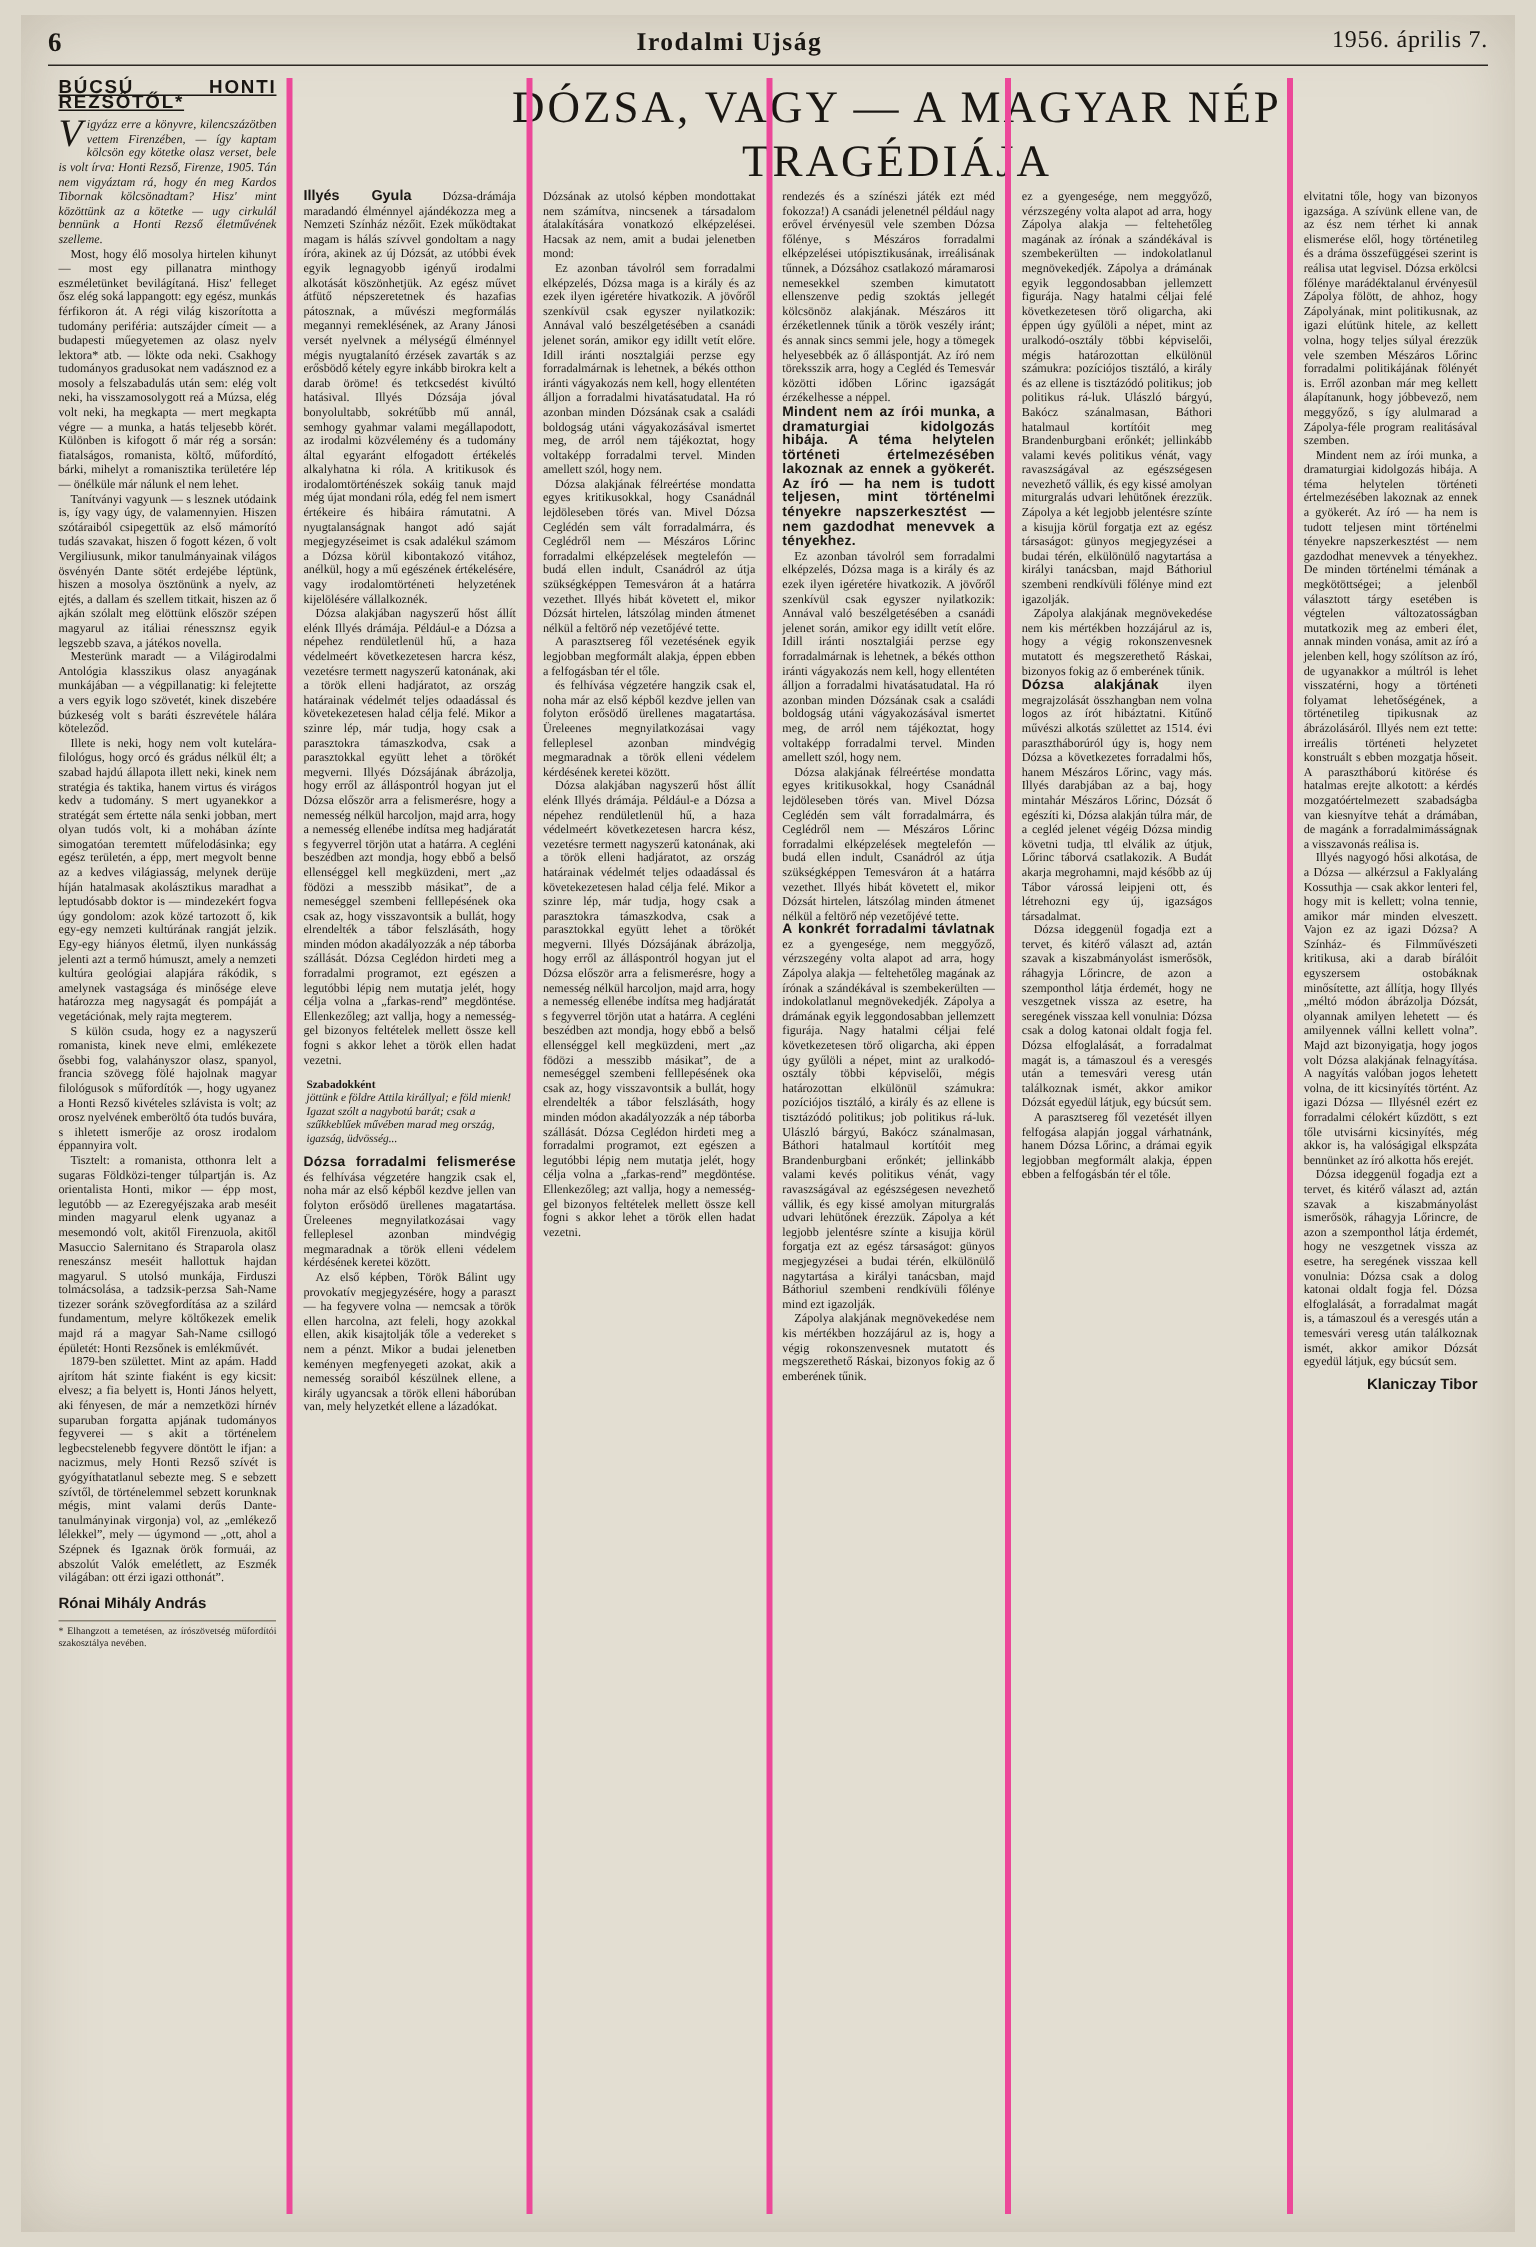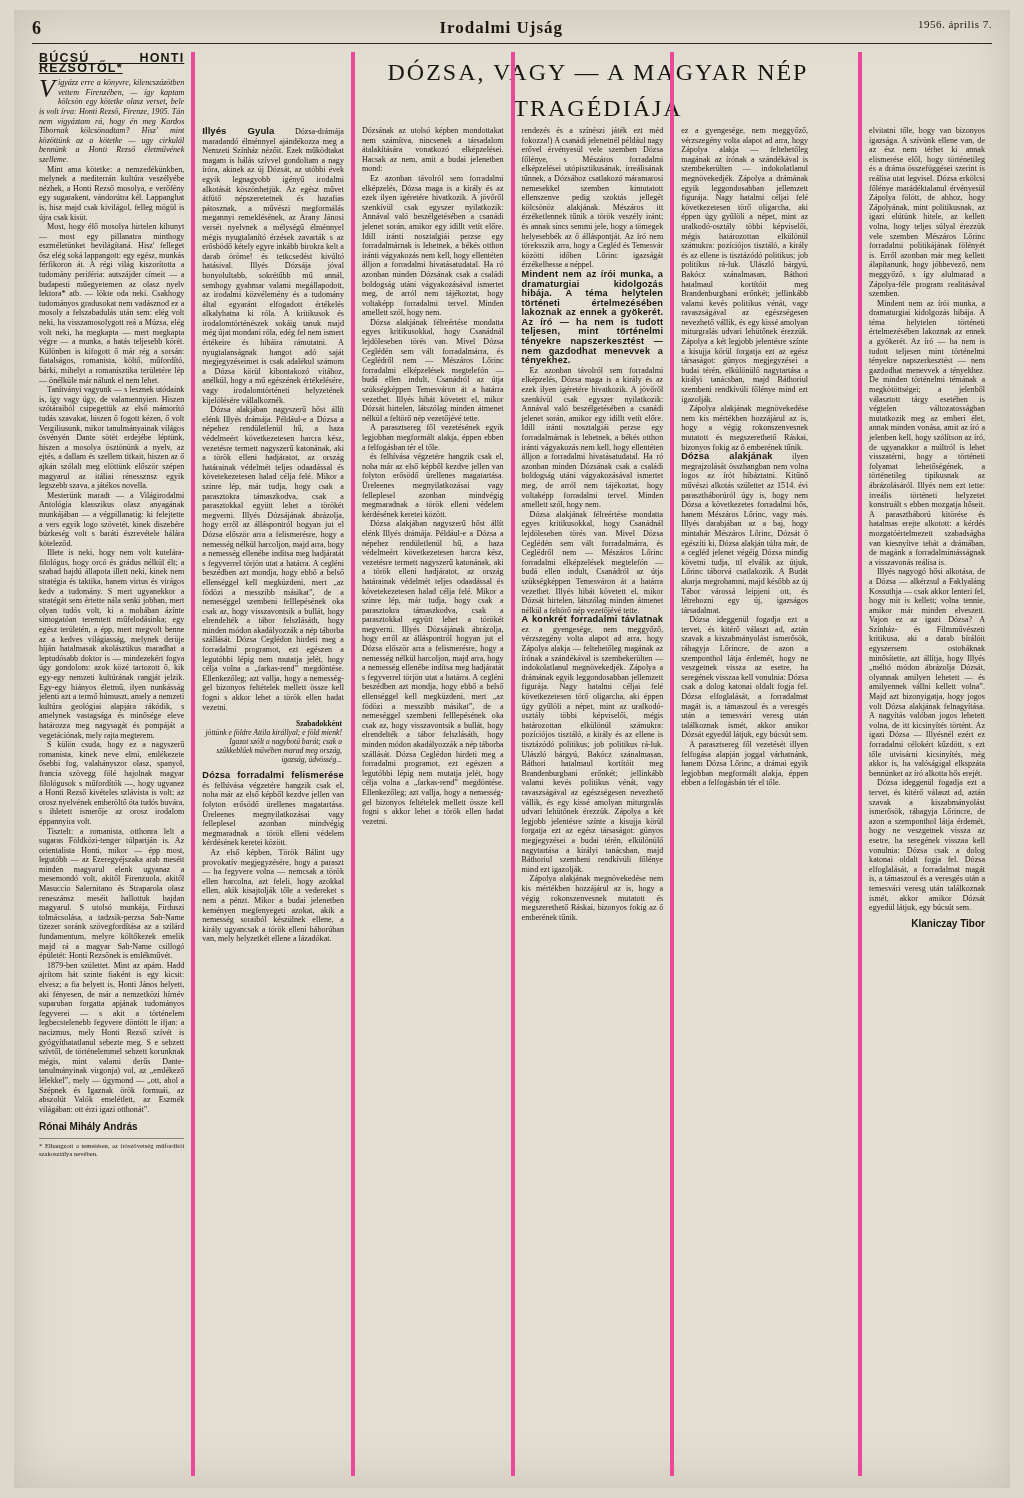--- a/index.html
+++ b/index.html
@@ -45,21 +45,21 @@
     font-weight: bold;
     font-family: "Liberation Serif", serif;
   }
   .masthead .paper-title {
     font-size: 17px;
     font-weight: bold;
     letter-spacing: 1px;
     margin-left: 43px;
   }
   .masthead .issue {
-    font-size: 11px;
+    font-size: 16px;
   }
   .rule {
     position: absolute;
     left: 18px;
     right: 18px;
     top: 33px;
     border-top: 1.6px solid #2b2722;
   }
   
   .content {
@@ -91,21 +91,21 @@
   
   .headline-wrap {
     position: absolute;
     left: 190px;
     right: 18px;
     top: 44px;
     text-align: center;
     pointer-events: none;
   }
   .headline {
-    font-size: 24px;
+    font-size: 30px;
     letter-spacing: 2px;
     line-height: 36px;
     font-family: "Liberation Serif", serif;
     font-weight: normal;
   }
   
   .obit-title {
     font-size: 12.5px;
     font-weight: bold;
     letter-spacing: 1.2px;
@@ -151,21 +151,21 @@
   }
   .lead-name {
     font-weight: bold;
     font-size: 9.6px;
     font-family: "Liberation Sans", sans-serif;
   }
   .verse {
     font-style: italic;
     font-size: 7.6px;
     line-height: 9px;
-    text-align: right;
+    text-align: left;
     margin: 5px 2px;
     padding: 2px 0;
   }
   .verse .vtitle { font-weight: bold; font-style: normal; }
   p { margin: 0 0 0 0; text-indent: 8px; }
   p.noind { text-indent: 0; }
   .headline-spacer { height: 74px; }
 </style>
 </head>
 <body>
@@ -183,21 +183,20 @@
     <div class="headline-wrap">
       <div class="headline">DÓZSA, VAGY — A MAGYAR NÉP</div>
       <div class="headline">TRAGÉDIÁJA</div>
     </div>
 
     <div class="content">
 
       <div class="col c1">
         <div class="obit-title">BÚCSÚ HONTI REZSŐTŐL*</div>
         <p class="noind"><span class="dropcap ital">V</span><span class="ital">igyázz erre a könyvre, kilencszázötben vettem Firenzében, — így kaptam kölcsön egy kötetke olasz verset, bele is volt írva: Honti Rezső, Firenze, 1905. Tán nem vigyáztam rá, hogy én meg Kardos Tibornak kölcsönadtam? Hisz' mint közöttünk az a kötetke — ugy cirkulál bennünk a Honti Rezső életművének szelleme.</span></p>
-        <p>Mint ama kötetke: a nemzedékünkben, melynek a mediterrán kultúra veszélyébe nézhek, a Honti Rezső mosolya, e verőfény egy sugarakent, vándorútra kél. Lappanghat is, hisz majd csak kivilágol, felleg mögül is újra csak kisüt.</p>
         <p>Most, hogy élő mosolya hirtelen kihunyt — most egy pillanatra minthogy eszméletünket bevilágítaná. Hisz' felleget ősz elég soká lappangott: egy egész, munkás férfikoron át. A régi világ kiszorította a tudomány periféria: autszájder címeit — a budapesti műegyetemen az olasz nyelv lektora* atb. — lökte oda neki. Csakhogy tudományos gradusokat nem vadásznod ez a mosoly a felszabadulás után sem: elég volt neki, ha visszamosolygott reá a Múzsa, elég volt neki, ha megkapta — mert megkapta végre — a munka, a hatás teljesebb körét. Különben is kifogott ő már rég a sorsán: fiatalságos, romanista, költő, műfordító, bárki, mihelyt a romanisztika területére lép — önélküle már nálunk el nem lehet.</p>
         <p>Tanítványi vagyunk — s lesznek utódaink is, így vagy úgy, de valamennyien. Hiszen szótáraiból csipegettük az első mámorító tudás szavakat, hiszen ő fogott kézen, ő volt Vergiliusunk, mikor tanulmányainak világos ösvényén Dante sötét erdejébe léptünk, hiszen a mosolya ösztönünk a nyelv, az ejtés, a dallam és szellem titkait, hiszen az ő ajkán szólalt meg elöttünk először szépen magyarul az itáliai rénessznsz egyik legszebb szava, a játékos novella.</p>
         <p>Mesterünk maradt — a Világirodalmi Antológia klasszikus olasz anyagának munkájában — a végpillanatig: ki felejtette a vers egyik logo szövetét, kinek diszebére búzkeség volt s baráti észrevétele hálára köteleződ.</p>
         <p>Illete is neki, hogy nem volt kutelára-filológus, hogy orcó és grádus nélkül élt; a szabad hajdú állapota illett neki, kinek nem stratégia és taktika, hanem virtus és virágos kedv a tudomány. S mert ugyanekkor a stratégát sem értette nála senki jobban, mert olyan tudós volt, ki a mohában ázínte simogatóan teremtett műfelodásinka; egy egész területén, a épp, mert megvolt benne az a kedves világiasság, melynek derüje híján hatalmasak akolásztikus maradhat a leptudósabb doktor is — mindezekért fogva úgy gondolom: azok közé tartozott ő, kik egy-egy nemzeti kultúrának rangját jelzik. Egy-egy hiányos életmű, ilyen nunkásság jelenti azt a termő húmuszt, amely a nemzeti kultúra geológiai alapjára rákódik, s amelynek vastagsága és minősége eleve határozza meg nagysagát és pompáját a vegetációnak, mely rajta megterem.</p>
         <p>S külön csuda, hogy ez a nagyszerű romanista, kinek neve elmi, emlékezete ősebbi fog, valahányszor olasz, spanyol, francia szövegg fölé hajolnak magyar filológusok s műfordítók —, hogy ugyanez a Honti Rezső kivételes szlávista is volt; az orosz nyelvének emberöltő óta tudós buvára, s ihletett ismerője az orosz irodalom éppannyira volt.</p>
         <p>Tisztelt: a romanista, otthonra lelt a sugaras Földközi-tenger túlpartján is. Az orientalista Honti, mikor — épp most, legutóbb — az Ezeregyéjszaka arab meséit minden magyarul elenk ugyanaz a mesemondó volt, akitől Firenzuola, akitől Masuccio Salernitano és Straparola olasz reneszánsz meséit hallottuk hajdan magyarul. S utolsó munkája, Firduszi tolmácsolása, a tadzsik-perzsa Sah-Name tizezer soránk szövegfordítása az a szilárd fundamentum, melyre költőkezek emelik majd rá a magyar Sah-Name csillogó épületét: Honti Rezsőnek is emlékművét.</p>
         <p>1879-ben születtet. Mint az apám. Hadd ajrítom hát szinte fiaként is egy kicsit: elvesz; a fia belyett is, Honti János helyett, aki fényesen, de már a nemzetközi hírnév suparuban forgatta apjának tudományos fegyverei — s akit a történelem legbecstelenebb fegyvere döntött le ifjan: a nacizmus, mely Honti Rezső szívét is gyógyíthatatlanul sebezte meg. S e sebzett szívtől, de történelemmel sebzett korunknak mégis, mint valami derűs Dante-tanulmányinak virgonja) vol, az „emlékező lélekkel”, mely — úgymond — „ott, ahol a Szépnek és Igaznak örök formuái, az abszolút Valók emelétlett, az Eszmék világában: ott érzi igazi otthonát”.</p>
         <div class="sig">Rónai Mihály András</div>
         <div class="footnote">* Elhangzott a temetésen, az írószövetség műfordítói szakosztálya nevében.</div>
       </div>

